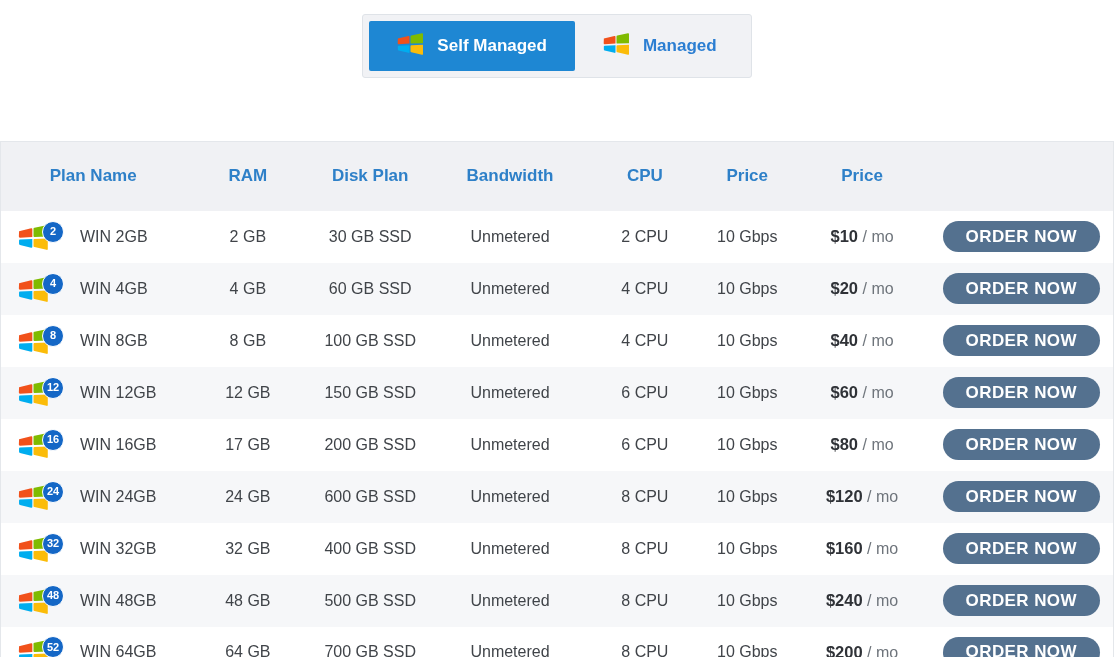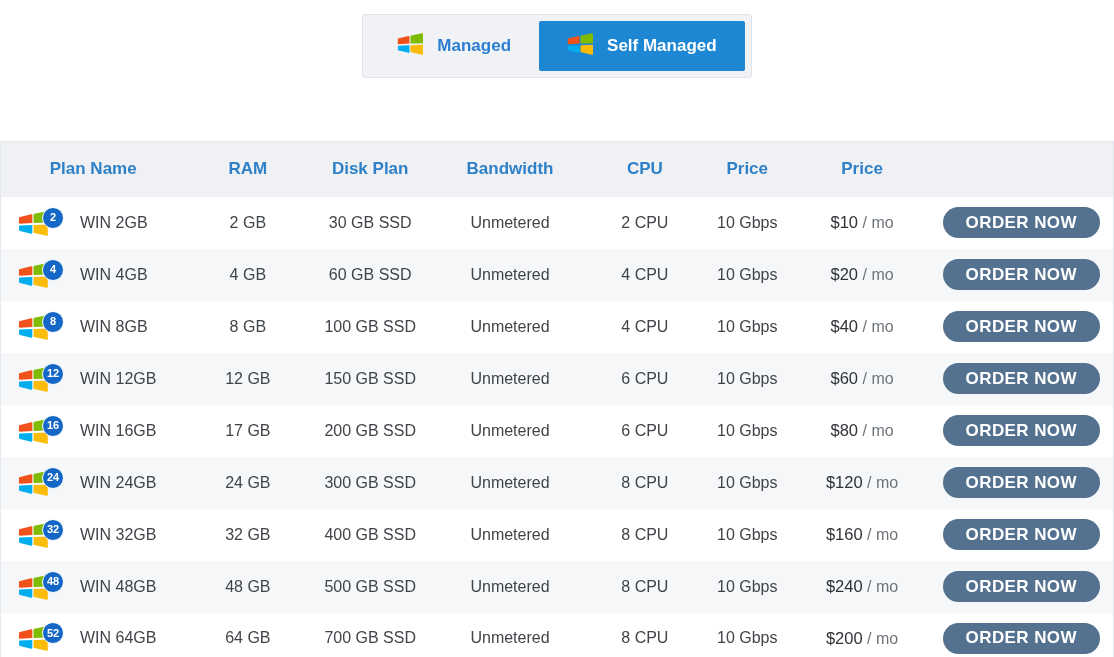--- a/index.html
+++ b/index.html
@@ -33,21 +33,21 @@
     font-size:17px;font-weight:bold;cursor:pointer;border-radius:2px;
     color:var(--tab-label);
   }
   .tab.active{background:var(--accent);color:#fff;}
 
   
   table{
     width:1114px;margin-top:63px;border-collapse:collapse;
     border:1px solid var(--border);
   }
-  thead tr{background:var(--header-row-bg);height:55px;padding-left:42px;}
+  thead tr{background:var(--header-row-bg);height:69px;padding-left:42px;}
   th{
     color:var(--header-text);font-size:17px;font-weight:bold;
     text-align:center;padding:0;
   }
   tbody tr{height:52px;background:#fff;}
   tbody tr:nth-child(even){background:var(--even-row-bg);}
   td{
     text-align:center;font-size:16px;color:var(--cell-text);padding:0;
   }
 
@@ -55,21 +55,21 @@
   .icon-wrap{position:relative;width:48px;height:30px;flex:0 0 auto;}
   .icon-wrap svg{position:absolute;left:0;top:2px;}
   .badge{
     position:absolute;right:2px;top:-1px;width:22px;height:22px;border-radius:50%;
     background:var(--badge-bg);border:1px solid #fff;
     color:#fff;font-size:11px;font-weight:bold;
     display:flex;align-items:center;justify-content:center;line-height:1;
   }
   .plan-name{margin-left:14px;white-space:nowrap;}
 
-  .price-amount{font-weight:normal;color:var(--price-text);font-size:16.5px;}
+  .price-amount{font-weight:bold;color:var(--price-text);font-size:16.5px;}
   .price-period{color:var(--permo-text);font-size:16px;}
 
   .order-btn{
     background:var(--button-bg);color:#fff;border:none;border-radius:16px;
     height:31px;padding:0 23px;font-family:inherit;
     font-size:17px;font-weight:bold;letter-spacing:.4px;cursor:pointer;
     white-space:nowrap;
   }
 </style>
 </head>
@@ -81,35 +81,35 @@
       <path fill="#f1511b" d="M1 7.5 L13.5 4.5 Q14.8 4.2 14.8 5.5 L14.8 13.5 L2 14.2 Q0.8 14.3 0.8 13 L1 8.5 Q1 7.7 1 7.5 Z"></path>
       <path fill="#7fbb00" d="M17 4 L29.5 1.2 Q30.8 0.9 30.8 2.2 L30.8 13 L17 13.4 Q16 13.4 16 12.4 L16 5 Q16 4.2 17 4 Z"></path>
       <path fill="#00adef" d="M2 16.2 L14.8 15.6 L14.8 23.5 Q14.8 24.8 13.5 24.5 L2 21.8 Q1 21.5 1 20.6 L1 17.2 Q1 16.3 2 16.2 Z"></path>
       <path fill="#fbbc09" d="M17 15.5 L30.8 15 L30.8 25.8 Q30.8 27.1 29.5 26.8 L17 23.9 Q16 23.7 16 22.7 L16 16.5 Q16 15.6 17 15.5 Z"></path>
     </g>
   </defs>
 </svg>
 
 <div class="toggle-wrap">
   <div class="toggle">
+    <div class="tab active">
+      <span>
+        <svg width="27" height="24" viewBox="0 0 32 28">
+            <use href="#win-logo"></use>
+          </svg>
+      </span>
+      <span>Self Managed</span>
+    </div>
     <div class="tab">
       <span>
         <svg width="27" height="24" viewBox="0 0 32 28">
             <use href="#win-logo"></use>
           </svg>
       </span>
       <span>Managed</span>
-    </div>
-    <div class="tab active">
-      <span>
-        <svg width="27" height="24" viewBox="0 0 32 28">
-            <use href="#win-logo"></use>
-          </svg>
-      </span>
-      <span>Self Managed</span>
     </div>
   </div>
 </div>
 
 <table>
   <colgroup>
     <col style="width:185px">
       <col style="width:125px">
       <col style="width:120px">
     <col style="width:160px">
@@ -267,21 +267,21 @@
         <span class="icon-wrap">
           <svg width="31" height="27" viewBox="0 0 32 28">
                 <use href="#win-logo"></use>
               </svg>
           <span class="badge">24</span>
         </span>
         <span class="plan-name">WIN 24GB</span>
       </div>
     </td>
     <td>24 GB</td>
-    <td>300 GB SSD</td>
+    <td>600 GB SSD</td>
     <td>Unmetered</td>
     <td>8 CPU</td>
     <td>10 Gbps</td>
     <td>
       <span class="price-amount">$120</span>
       <span class="price-period">/ mo</span>
     </td>
     <td>
       <button class="order-btn">ORDER NOW</button>
     </td>

